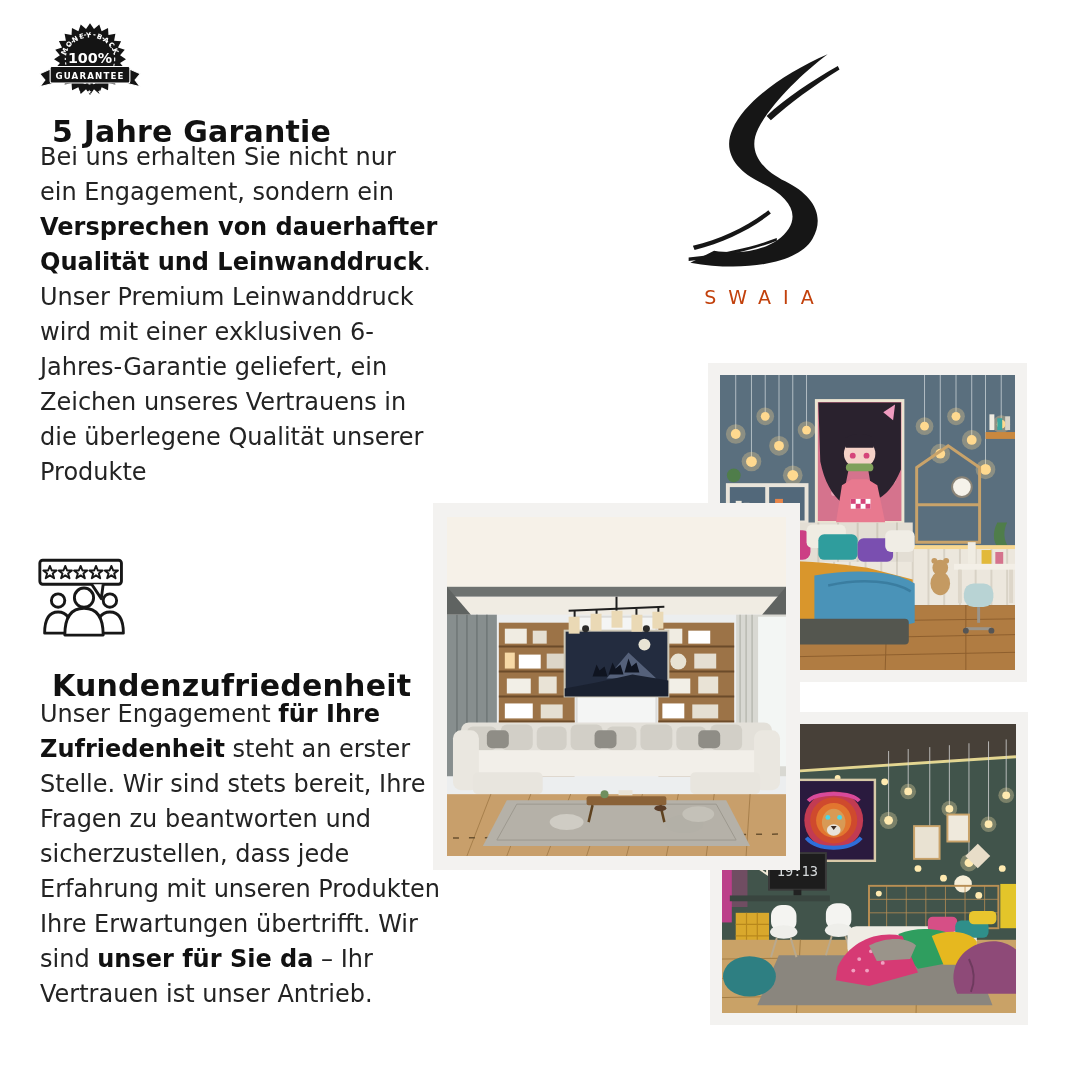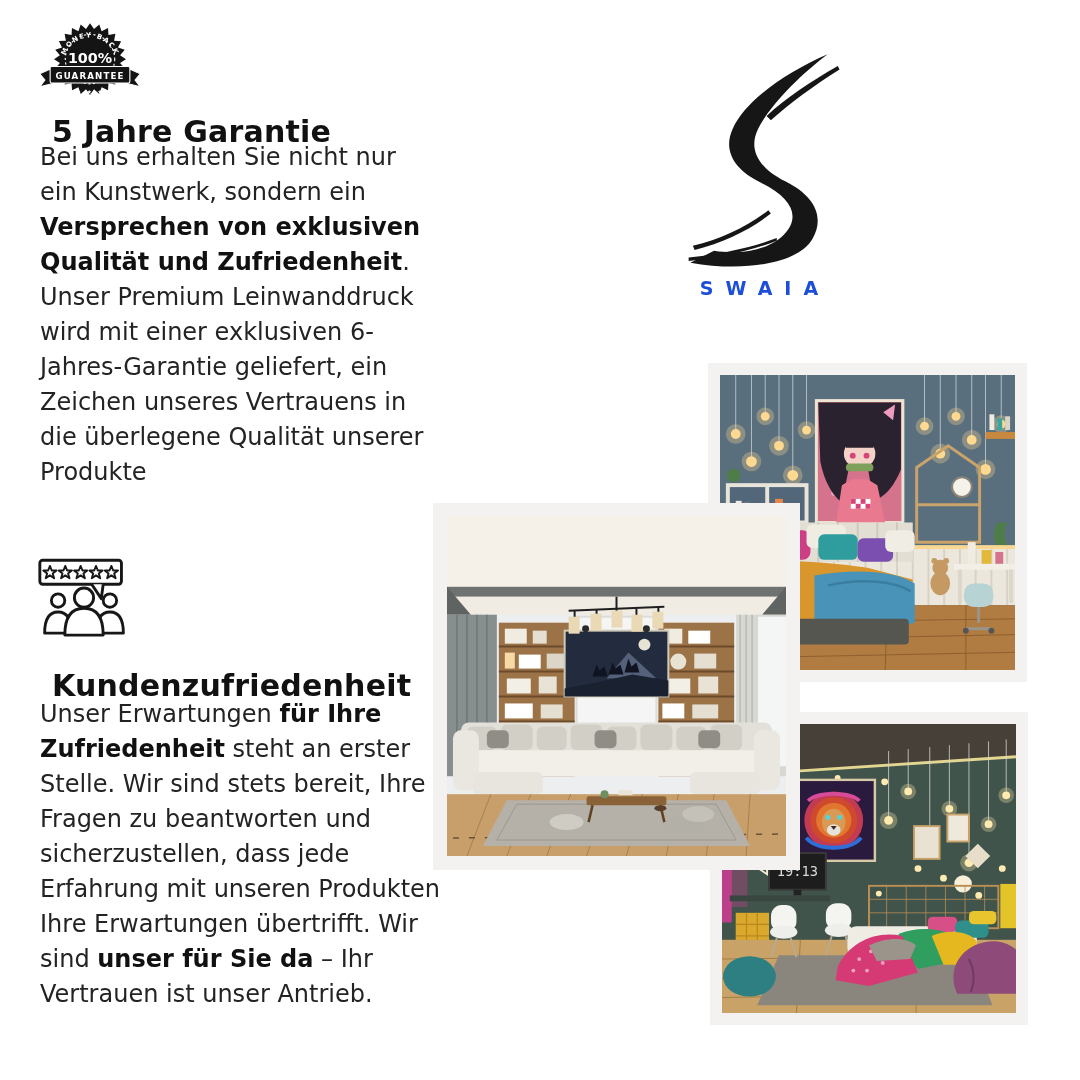--- a/index.html
+++ b/index.html
@@ -16,22 +16,22 @@
   .para .bold{font-weight:700;color:#111;}
   
   .badge{position:absolute;left:38px;top:13px;width:104px;height:94px;}
   .badge svg{display:block;width:100%;height:100%;}
   
   .sat-icon{position:absolute;left:36px;top:553px;width:96px;height:97px;}
   .sat-icon svg{display:block;width:100%;height:100%;}
   
   .logo{position:absolute;left:645px;top:42px;width:228px;text-align:center;}
   .logo svg{display:block;margin:0 auto;}
-  .wordmark{margin-top:3px;font-size:19px;letter-spacing:12px;padding-left:12px;
-            color:#1d4ed8;font-weight:700;}
+  .wordmark{margin-top:12px;font-size:19px;letter-spacing:12px;padding-left:12px;
+            color:#c2410c;font-weight:400;}
   
   .card{position:absolute;background:#f3f2f0;text-align:center;}
   .card svg{display:block;width:100%;height:100%;}
   .card-anime{left:708px;top:363px;width:319px;height:319px;padding:12px;box-sizing:border-box;z-index:1;}
   .card-lion{left:710px;top:712px;width:318px;height:313px;padding:12px;box-sizing:border-box;z-index:1;}
   .card-living{left:433px;top:503px;width:367px;height:367px;padding:14px;box-sizing:border-box;z-index:3;}
 </style>
 </head>
 <body>
 
@@ -50,21 +50,21 @@
       <text x="60" y="51" text-anchor="middle" font-size="16.5" font-weight="700" fill="#ffffff" font-family="DejaVu Sans,sans-serif">100%</text>
       <polygon points="15,58 2,64 8,71 2,79 17,75" fill="#141414" stroke="#ffffff" stroke-width="1.2"></polygon>
       <polygon points="105,58 118,64 112,71 118,79 103,75" fill="#141414" stroke="#ffffff" stroke-width="1.2"></polygon>
       <rect x="14" y="55.5" width="92" height="19" rx="2" fill="#141414" stroke="#ffffff" stroke-width="1.3"></rect>
       <text x="60" y="69.5" text-anchor="middle" font-size="10" font-weight="700" letter-spacing="1.3" fill="#ffffff" font-family="DejaVu Sans,sans-serif">GUARANTEE</text>
       <text x="60" y="87" text-anchor="middle" font-size="7" fill="#ffffff" letter-spacing="2">★ ★ ★</text>
     </svg>
   </div>
 
   <h1 class="heading h-guarantee">5 Jahre Garantie</h1>
-  <p class="para p-guarantee"><span>Bei uns erhalten Sie nicht nur ein Kunstwerk, sondern ein </span><span class="bold">Versprechen von exklusiven Qualität und Zufriedenheit</span><span>. Unser Premium Leinwanddruck wird mit einer exklusiven 6-Jahres-Garantie geliefert, ein Zeichen unseres Vertrauens in die überlegene Qualität unserer Produkte</span></p>
+  <p class="para p-guarantee"><span>Bei uns erhalten Sie nicht nur ein Engagement, sondern ein </span><span class="bold">Versprechen von dauerhafter Qualität und Leinwanddruck</span><span>. Unser Premium Leinwanddruck wird mit einer exklusiven 6-Jahres-Garantie geliefert, ein Zeichen unseres Vertrauens in die überlegene Qualität unserer Produkte</span></p>
 
   <div class="sat-icon">
     <svg viewBox="0 0 100 92" fill="none" stroke="#171717" stroke-width="3" stroke-linejoin="round">
       <rect x="4" y="3" width="85" height="25" rx="3" fill="#ffffff"></rect>
       <g stroke-width="2" fill="#ffffff">
         <path transform="translate(14.5,16)" d="M0,-7 L1.9,-2.3 L6.9,-2.3 L2.9,0.8 L4.4,5.8 L0,2.8 L-4.4,5.8 L-2.9,0.8 L-6.9,-2.3 L-1.9,-2.3 Z"></path>
         <path transform="translate(30.5,16)" d="M0,-7 L1.9,-2.3 L6.9,-2.3 L2.9,0.8 L4.4,5.8 L0,2.8 L-4.4,5.8 L-2.9,0.8 L-6.9,-2.3 L-1.9,-2.3 Z"></path>
         <path transform="translate(46.5,16)" d="M0,-7 L1.9,-2.3 L6.9,-2.3 L2.9,0.8 L4.4,5.8 L0,2.8 L-4.4,5.8 L-2.9,0.8 L-6.9,-2.3 L-1.9,-2.3 Z"></path>
         <path transform="translate(62.5,16)" d="M0,-7 L1.9,-2.3 L6.9,-2.3 L2.9,0.8 L4.4,5.8 L0,2.8 L-4.4,5.8 L-2.9,0.8 L-6.9,-2.3 L-1.9,-2.3 Z"></path>
         <path transform="translate(78.5,16)" d="M0,-7 L1.9,-2.3 L6.9,-2.3 L2.9,0.8 L4.4,5.8 L0,2.8 L-4.4,5.8 L-2.9,0.8 L-6.9,-2.3 L-1.9,-2.3 Z"></path>
@@ -75,21 +75,21 @@
         <path d="M9 79 C9 61 16 57 23 57 C30 57 37 61 37 79 Z"></path>
         <circle cx="77" cy="45" r="7"></circle>
         <path d="M63 79 C63 61 70 57 77 57 C84 57 91 61 91 79 Z"></path>
         <circle cx="50" cy="42" r="10"></circle>
         <path d="M30 81 C30 59 39 53 50 53 C61 53 70 59 70 81 Z"></path>
       </g>
     </svg>
   </div>
 
   <h2 class="heading h-satisfaction">Kundenzufriedenheit</h2>
-  <p class="para p-satisfaction"><span>Unser Erwartungen </span><span class="bold">für Ihre Zufriedenheit</span><span> steht an erster Stelle. Wir sind stets bereit, Ihre Fragen zu beantworten und sicherzustellen, dass jede Erfahrung mit unseren Produkten Ihre Erwartungen übertrifft. Wir sind </span><span class="bold">unser für Sie da</span><span> – Ihr Vertrauen ist unser Antrieb.</span></p>
+  <p class="para p-satisfaction"><span>Unser Engagement </span><span class="bold">für Ihre Zufriedenheit</span><span> steht an erster Stelle. Wir sind stets bereit, Ihre Fragen zu beantworten und sicherzustellen, dass jede Erfahrung mit unseren Produkten Ihre Erwartungen übertrifft. Wir sind </span><span class="bold">unser für Sie da</span><span> – Ihr Vertrauen ist unser Antrieb.</span></p>
 
   <div class="logo">
     <svg width="178" height="232" viewBox="0 0 210 265">
       <g fill="#161616">
         <path d="M186 10 C135 32 88 66 74 98 C62 124 76 147 108 162 C140 178 152 197 140 216 C126 238 90 248 52 242 L24 256 C90 268 152 256 168 228 C184 200 168 176 136 160 C104 144 92 122 104 98 C118 70 154 34 186 10 Z"></path>
         <path d="M198 24 C168 41 136 62 114 83 L119 88 C141 68 170 47 200 28 Z"></path>
         <path d="M116 194 C92 213 60 228 27 236 L29 241 C64 232 95 217 119 198 Z"></path>
         <path d="M22 250 C60 246 97 238 126 227 L126 230 C98 241 60 250 22 254 Z"></path>
       </g>
     </svg>

